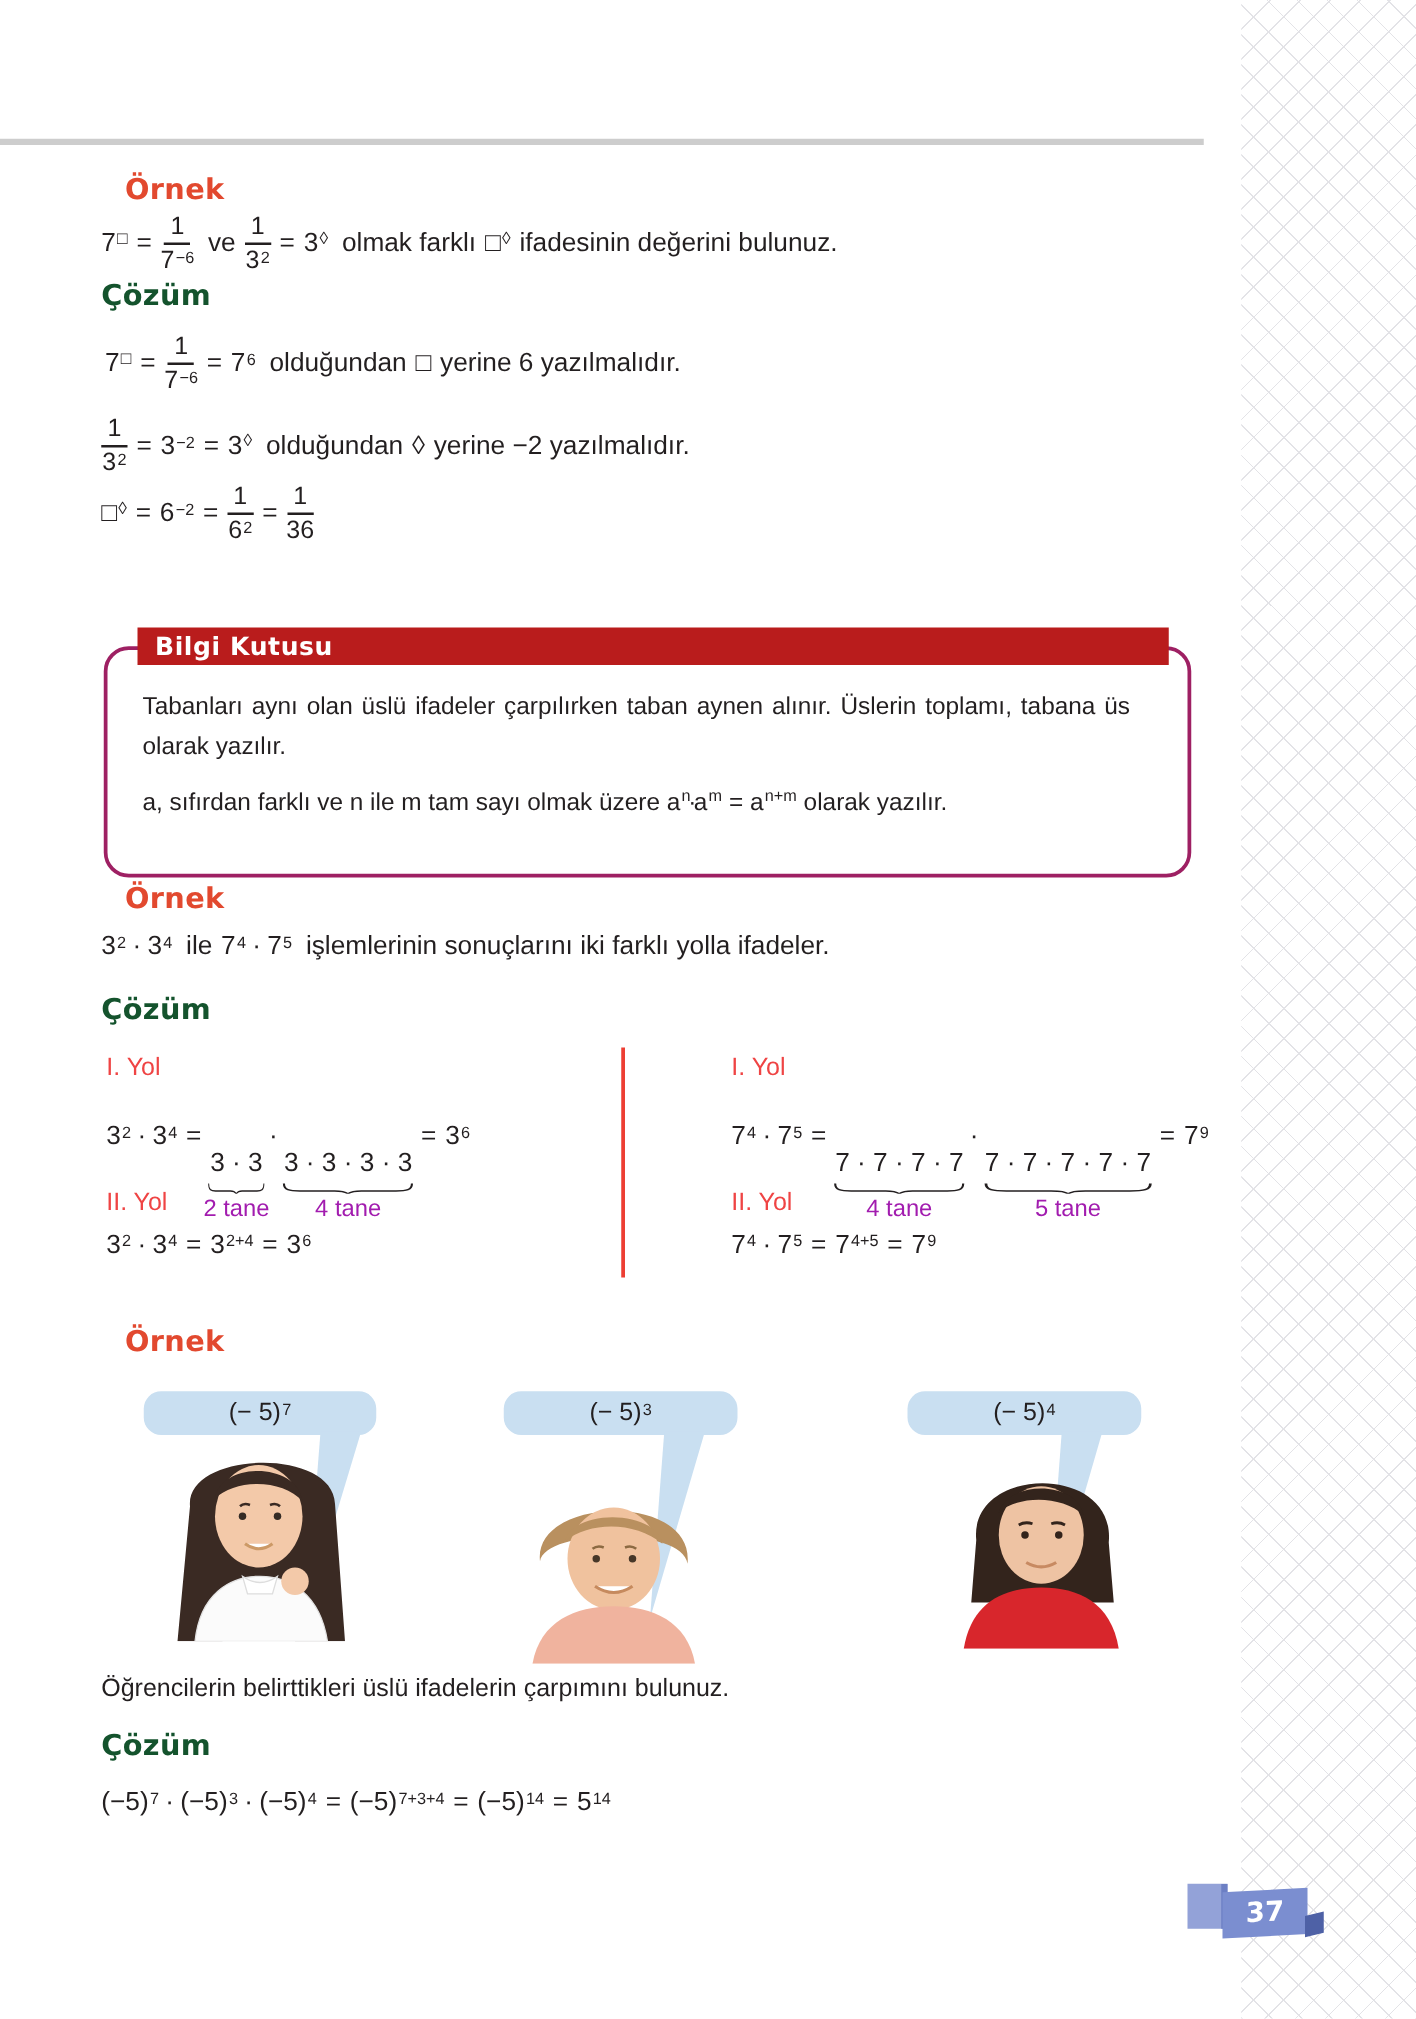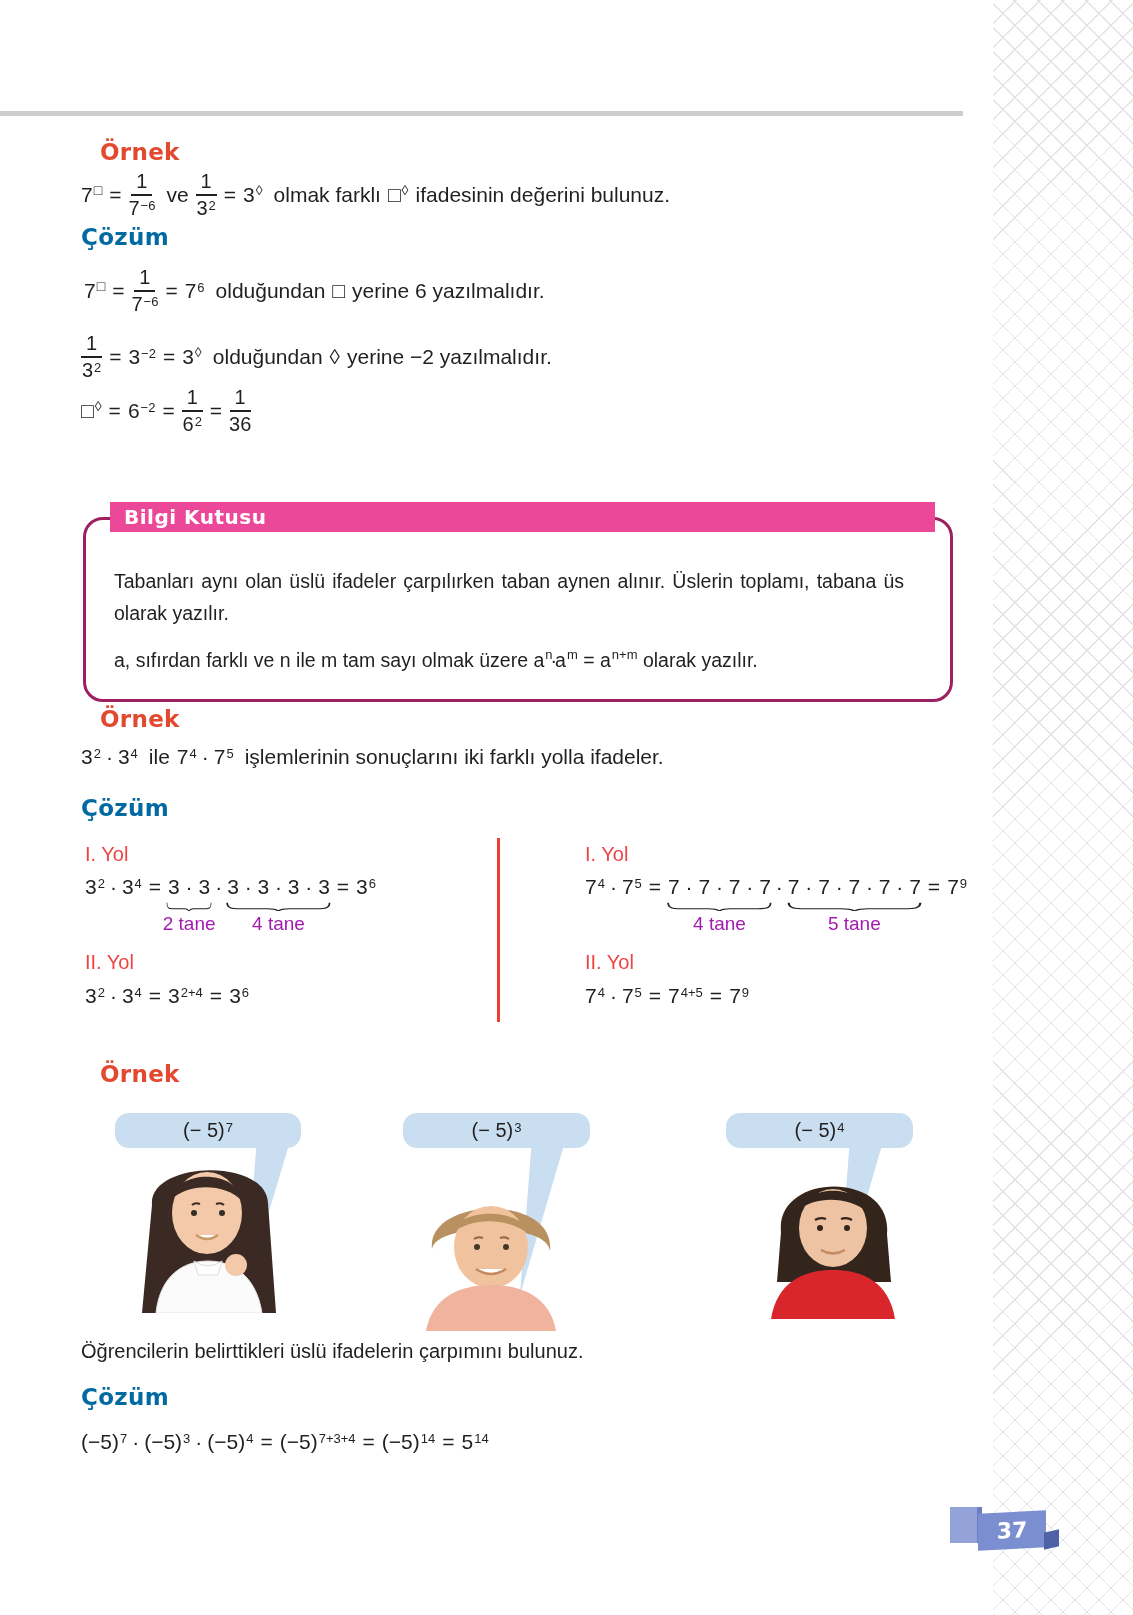--- a/index.html
+++ b/index.html
@@ -17,21 +17,21 @@
       repeating-linear-gradient(45deg,  #e3e3e7 0, #e3e3e7 1px, transparent 1px, transparent 17px),
       repeating-linear-gradient(-45deg, #e3e3e7 0, #e3e3e7 1px, transparent 1px, transparent 17px);
   }
 
   
   .heading {
     position:absolute; font-family:"DejaVu Sans", sans-serif;
     font-weight:700; font-size:23px; letter-spacing:.3px; white-space:nowrap;
   }
   .h-red  { color:#e2492f;margin-left:19px; }
-  .h-blue { color:#0369a1; }
+  .h-blue { color:#14532d; }
 
   
   .eq {
     position:absolute; display:flex; align-items:center; gap:7px;
     font-size:21px; white-space:nowrap;
   }
   .pow { display:inline-flex; align-items:flex-start; }
   .pow sup { font-size:13px; line-height:1; position:relative; top:2px; margin-left:1px; }
   .pow sup.symsup { font-size:14px; top:0; }
   .sym { font-size:21px; }
@@ -43,33 +43,33 @@
   .frac .below { padding-top:1px; }
 
   
   .info-box {
     position:absolute; left:83px; top:517px; width:870px; height:185px;
     border:3px solid #9e2063; border-radius:20px; box-sizing:border-box;
     padding:30px 46px 0 28px;
   }
   .box-title {
     position:absolute; left:110px; top:502px; width:825px; height:30px;
-    background:#ec4899; color:#ffffff; font-family:"DejaVu Sans", sans-serif;
+    background:#b91c1c; color:#ffffff; font-family:"DejaVu Sans", sans-serif;
     font-weight:700; font-size:20px; line-height:30px; padding-left:14px;
     letter-spacing:.5px; box-sizing:border-box;
   }
-  .box-text { margin:16px 0 14px 0; font-size:19.5px; line-height:1.62; text-align:justify; }
+  .box-text { margin:0 0 14px 0; font-size:19.5px; line-height:1.62; text-align:justify; }
   .box-p2 { text-align:left; }
   .box-p2 .pow sup { top:3px; }
 
   
   .col-divider { position:absolute; left:497px; top:838px; width:3px; height:184px; background:#ed3e33; }
   .way-label { position:absolute; color:#ef4444; font-size:20px; white-space:nowrap; }
 
-  .braced { position:relative; display:inline-flex; justify-content:flex-end; }
+  .braced { position:relative; display:inline-flex; justify-content:flex-end;margin-top:44px; }
   .braced svg.brace { position:absolute; top:27px; left:-2px; width:calc(100% + 4px); height:9px; }
   .brace-label {
     position:absolute; top:38px; left:50%; transform:translateX(-50%);
     color:#a21caf; font-size:19px; white-space:nowrap;
   }
 
   
   .bubble {
     position:absolute; height:35px; background:#c9dff1; border-radius:14px;
     display:flex; align-items:center; justify-content:center; font-size:20px;

